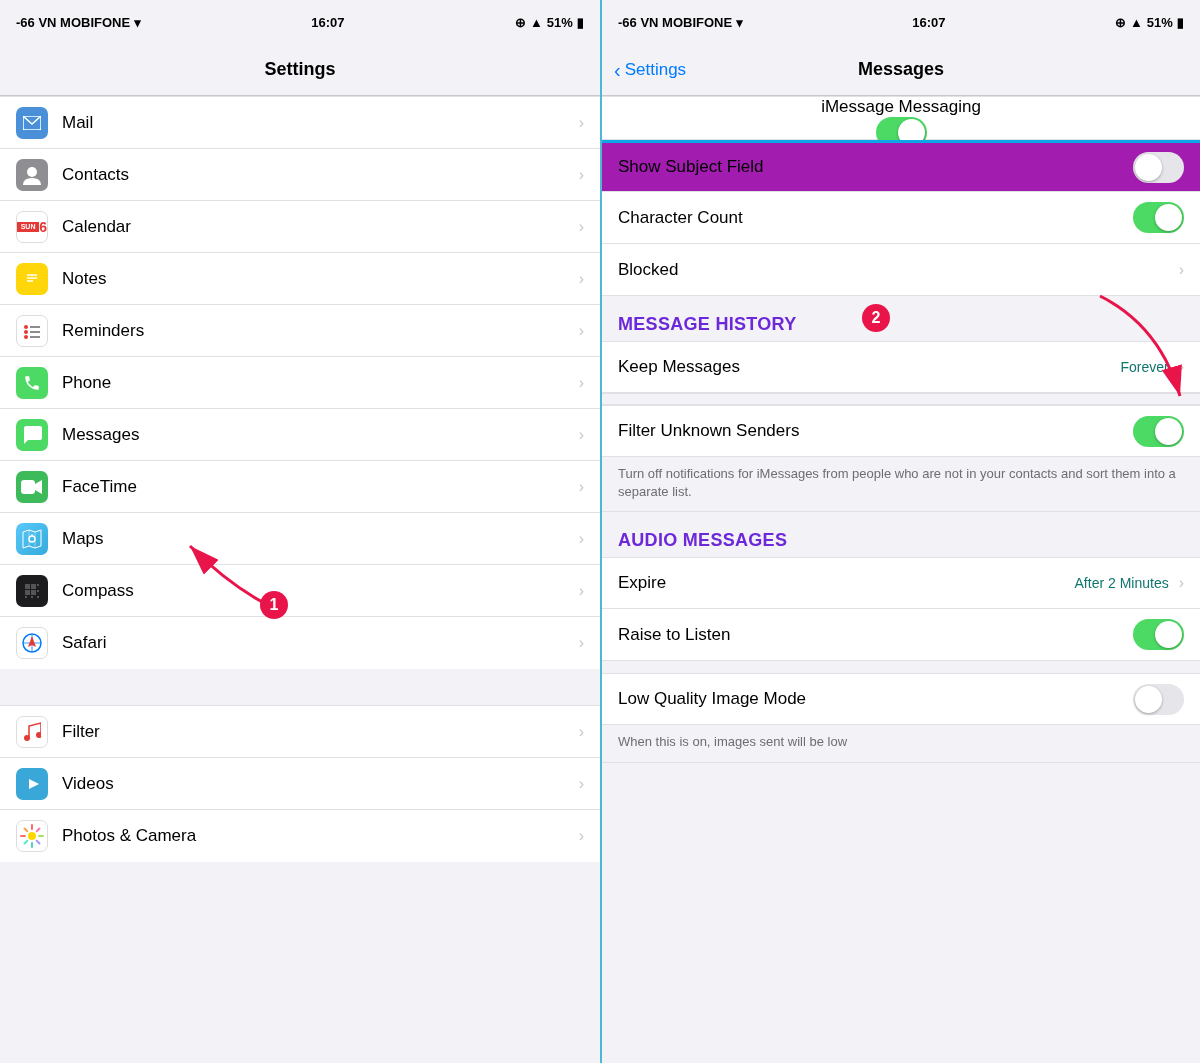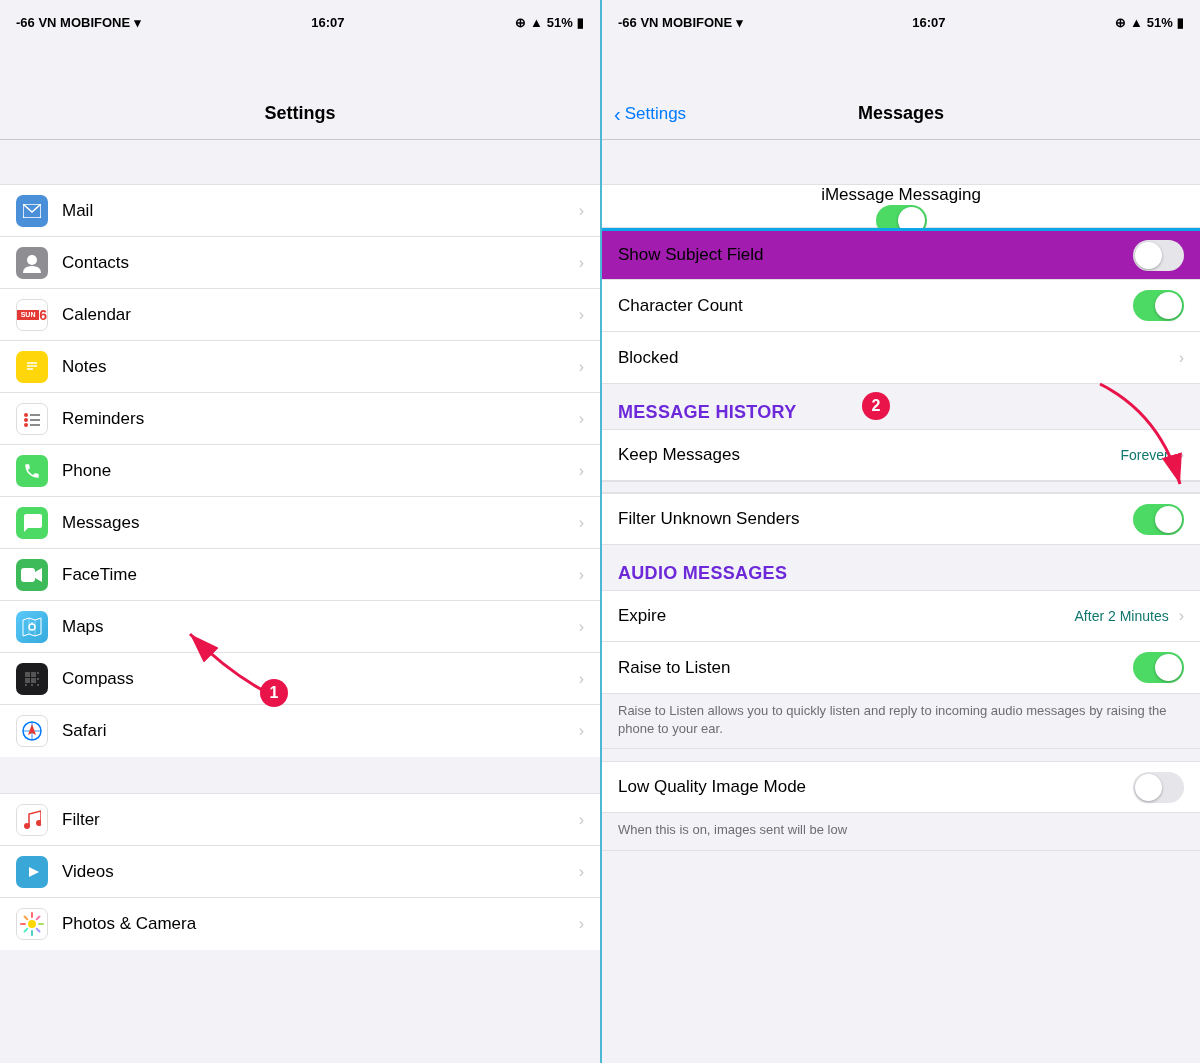--- a/index.html
+++ b/index.html
@@ -14,21 +14,20 @@
 
     
     .phone-panel {
       width: 600px;
       height: 1063px;
       background: #f2f2f7;
       display: flex;
       flex-direction: column;
       overflow: hidden;
       position: relative;
-      gap: 44px;
     }
     .phone-panel + .phone-panel {
       border-left: 2px solid #4bb8d4;
     }
 
     
     .status-bar {
       height: 44px;
       background: #f2f2f7;
       display: flex;
@@ -521,37 +520,37 @@
           <defs>
             <marker id="arrowhead2" markerWidth="10" markerHeight="7" refX="10" refY="3.5" orient="auto">
               <polygon points="0 0, 10 3.5, 0 7" fill="#e8144a"></polygon>
             </marker>
           </defs>
           <path d="M 20,10 Q 80,40 100,110" stroke="#e8144a" stroke-width="3" fill="none" marker-end="url(#arrowhead2)"></path>
         </svg>
       </div>
     </div>
 
+    <div class="description-row">Turn off notifications for iMessages from people who are not in your contacts and sort them into a separate list.</div>
 
     <div class="settings-section-header">AUDIO MESSAGES</div>
 
     <div class="settings-row" style="background:#fff;border-top:1px solid #e0e0e5;">
       <span class="row-label">Expire</span>
       <span class="row-value">After 2 Minutes</span>
       <span class="row-chevron">›</span>
     </div>
 
     <div class="settings-row" style="background:#fff;">
       <span class="row-label">Raise to Listen</span>
       <div class="toggle on">
         <div class="toggle-knob"></div>
       </div>
     </div>
 
-    <div class="description-row">Raise to Listen allows you to quickly listen and reply to incoming audio messages by raising the phone to your ear.</div>
 
     <div class="settings-row" style="background:#fff;border-top:1px solid #e0e0e5;margin-top:12px;">
       <span class="row-label">Low Quality Image Mode</span>
       <div class="toggle off">
         <div class="toggle-knob"></div>
       </div>
     </div>
 
     <div class="description-row">When this is on, images sent will be low</div>
   </div>

